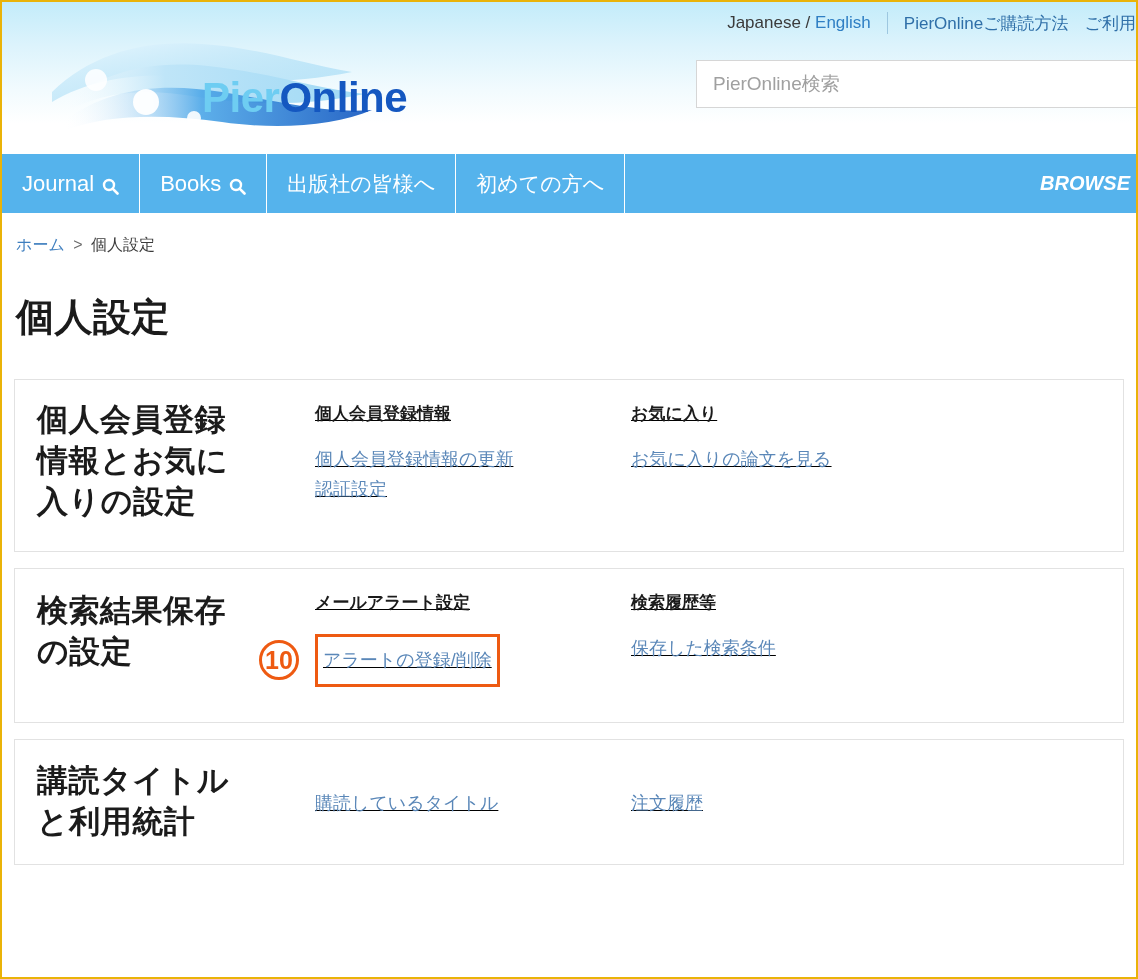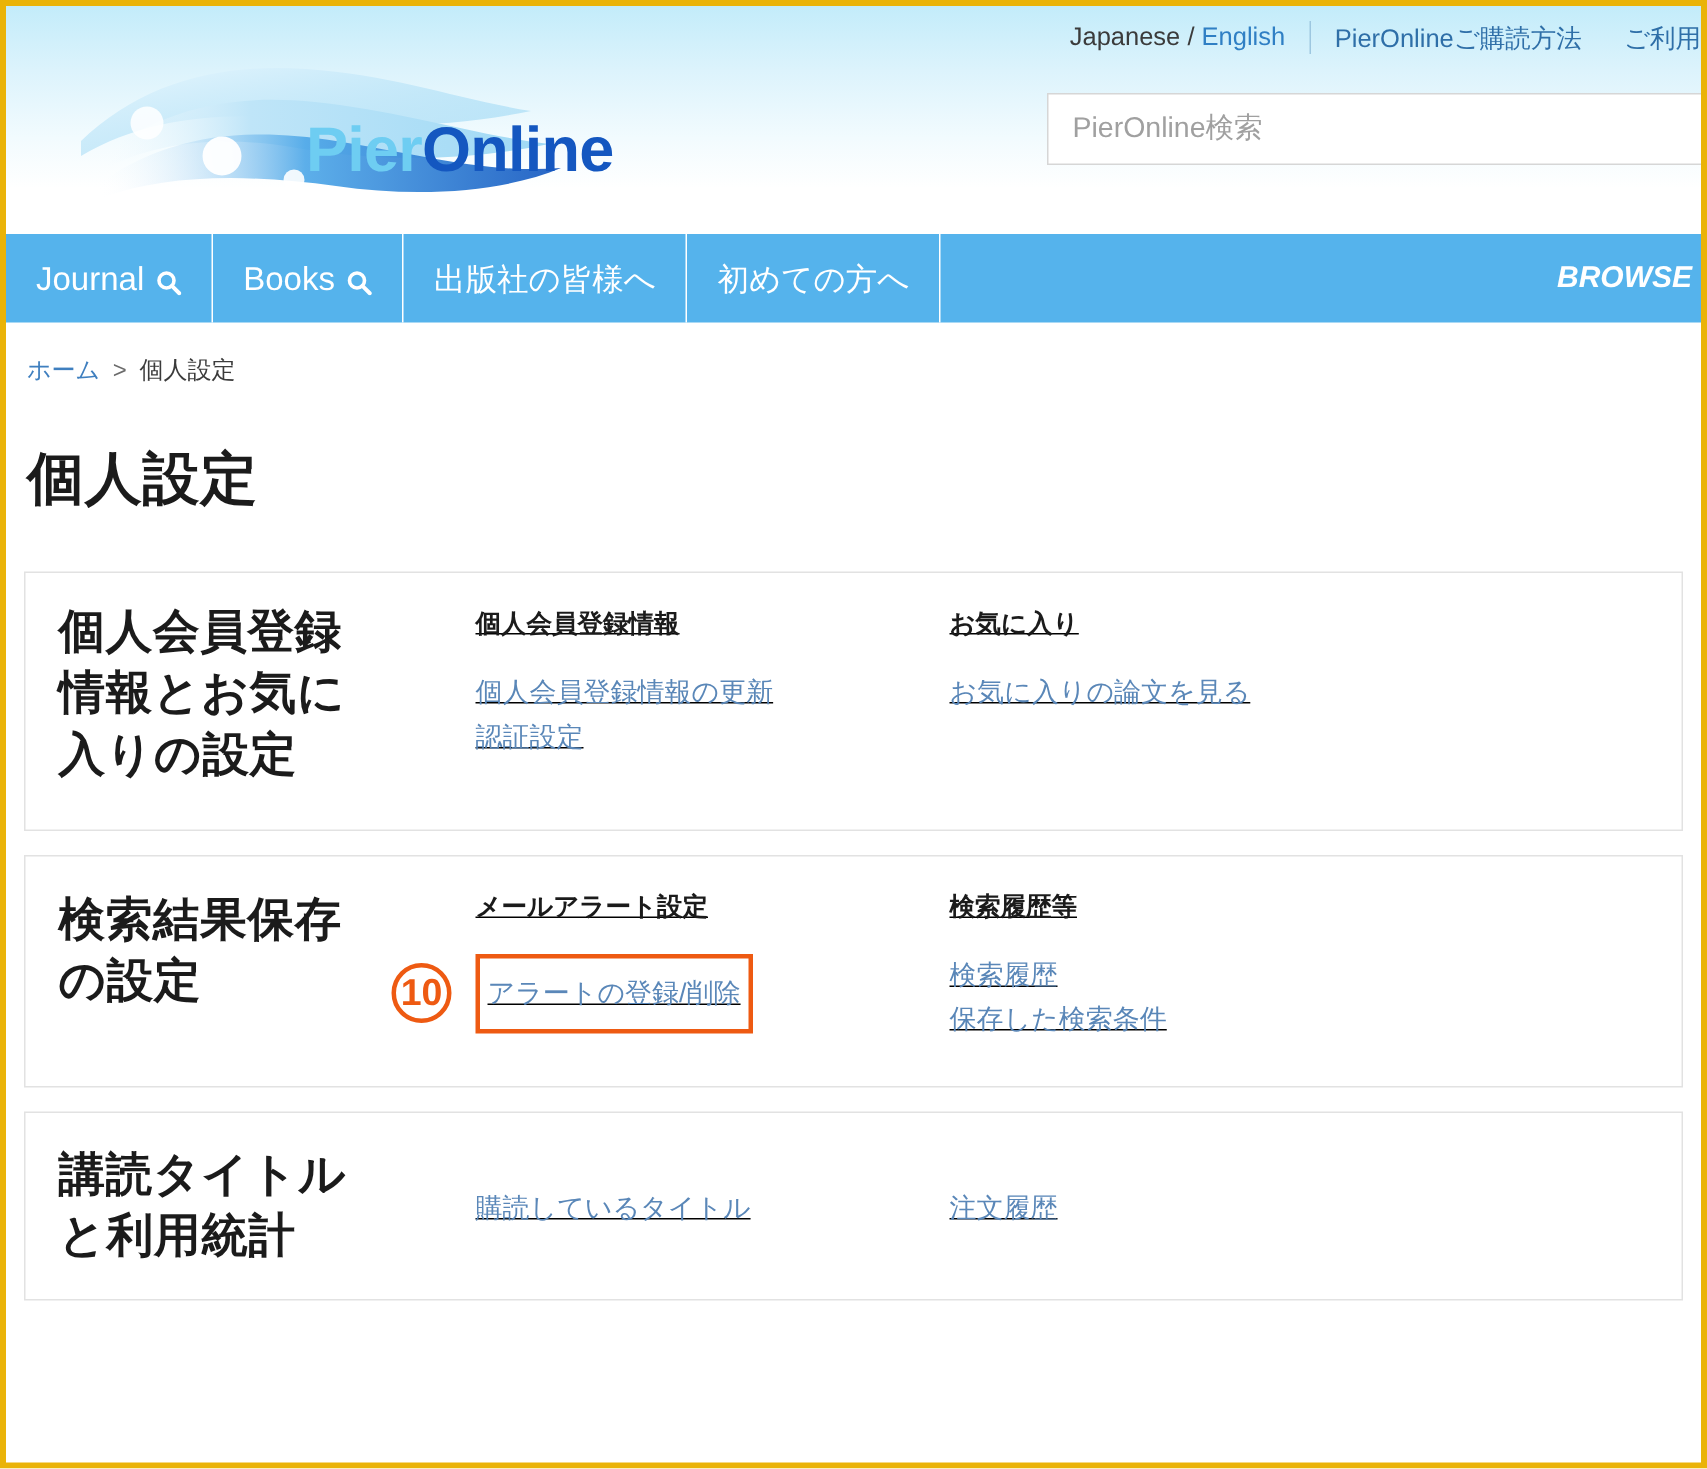--- a/index.html
+++ b/index.html
@@ -10,21 +10,21 @@
   body {
     font-family: "Liberation Sans", "DejaVu Sans", sans-serif;
     -webkit-font-smoothing: antialiased;
   }
 
   #page {
     position: relative;
     width: 1138px;
     height: 979px;
     box-sizing: border-box;
-    border: 4px solid #eab308;
+    border: 2px solid #eab308;
     background: #ffffff;
     overflow: hidden;
   }
 
   
   .site-header {
     position: relative;
     height: 152px;
     background: linear-gradient(to bottom, #c3ecfa 0%, #dcf3fc 28%, #f2fbfe 58%, #ffffff 80%, #ffffff 100%);
     overflow: hidden;
@@ -52,21 +52,21 @@
     width: 1px;
     height: 22px;
     background: #9dc7e0;
     margin: 0 16px 0 2px;
   }
   .util-link {
     color: #2f6fa8;
     margin-right: 16px;
     font-size: 17px;
   }
-  .util-link.last { margin-right: 0; margin-left: 12px; }
+  .util-link.last { margin-right: 0; }
 
   
   .logo-wrap {
     position: absolute;
     left: 50px;
     top: 28px;
     width: 420px;
     height: 112px;
   }
   .logo-svg { position: absolute; left: 0; top: 0; }
@@ -350,21 +350,20 @@
             <div class="col-head">メールアラート設定</div>
             <div class="annot-row">
               <div class="annot-badge">10</div>
               <div class="annot-box">
                 <span class="col-link">アラートの登録/削除</span>
               </div>
             </div>
           </div>
           <div class="col">
             <div class="col-head">検索履歴等</div>
-            <span class="col-link">検索履歴</span>
             <span class="col-link">保存した検索条件</span>
           </div>
         </div>
       </div>
 
       <div class="card compact">
         <div class="card-title" style="white-space:pre-line;">講読タイトル
 と利用統計</div>
         <div class="card-cols">
           <div class="col noheader">

